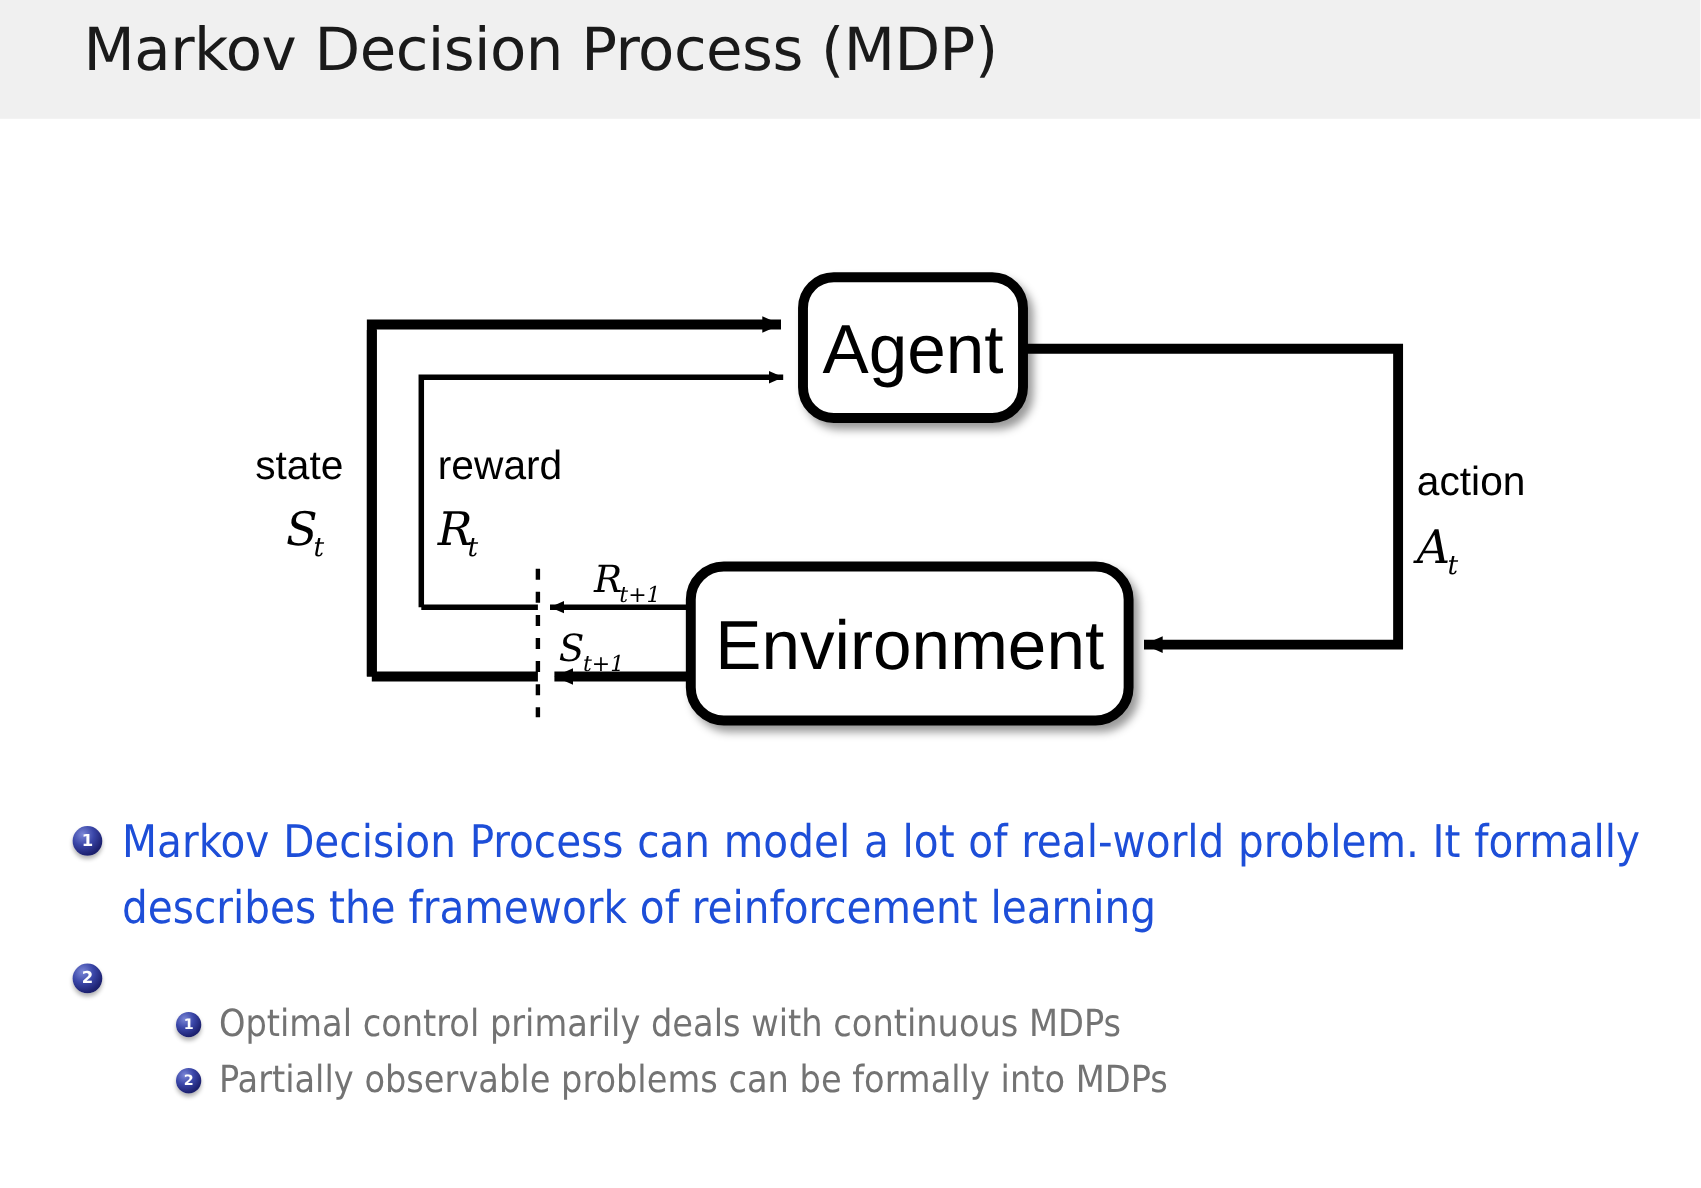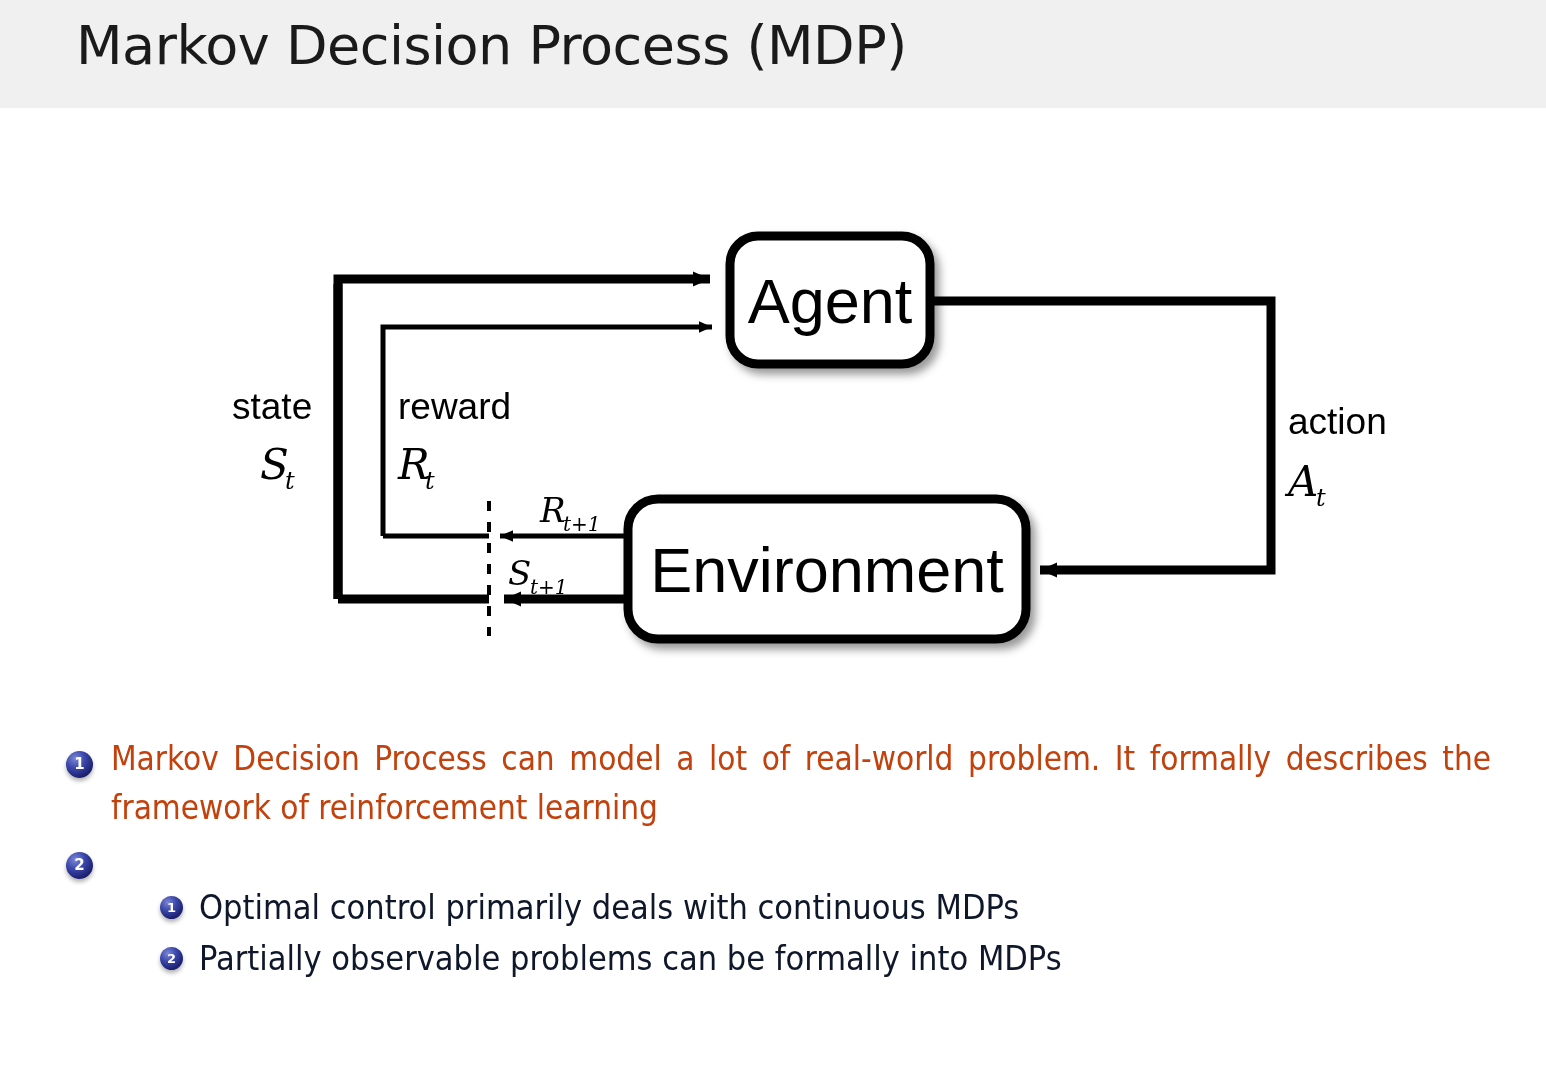--- a/index.html
+++ b/index.html
@@ -35,21 +35,21 @@
     letter-spacing: -0.5px;
     color: #1a1a1a;
     white-space: nowrap;
     margin-left: 48px;
   }
 
   
   #mdp-diagram {
     position: absolute;
     left: 0;
-    top: 104px;
+    top: 120px;
     width: 1505px;
     height: 620px;
   }
   #mdp-svg { display: block; }
 
   .node-text {
     font-family: "Liberation Sans", sans-serif;
     font-size: 63px;
     fill: #000000;
   }
@@ -119,32 +119,32 @@
   .marker-l2 {
     width: 23px; height: 23px;
     line-height: 23px;
     font-size: 13px;
     margin-top: 13px;
     margin-right: 16px;
   }
 
   .bullet-text-l1 {
     font-family: "DejaVu Sans Condensed", "DejaVu Sans", sans-serif;
-    font-size: 33px;
+    font-size: 41px;
     line-height: 1.47;
-    color: #c2410c;
+    color: #1d4ed8;
     max-width: 1380px;
     text-align: justify;
     text-justify: inter-word;
   }
   .bullet-text-l2 {
     font-family: "DejaVu Sans Condensed", "DejaVu Sans", sans-serif;
     font-size: 34px;
     line-height: 1.45;
-    color: #0f172a;
+    color: #737373;
     white-space: nowrap;
   }
 </style>
 </head>
 <body>
 
 <div id="slide-header">
   <div id="slide-title">Markov Decision Process (MDP)</div>
 </div>
 

